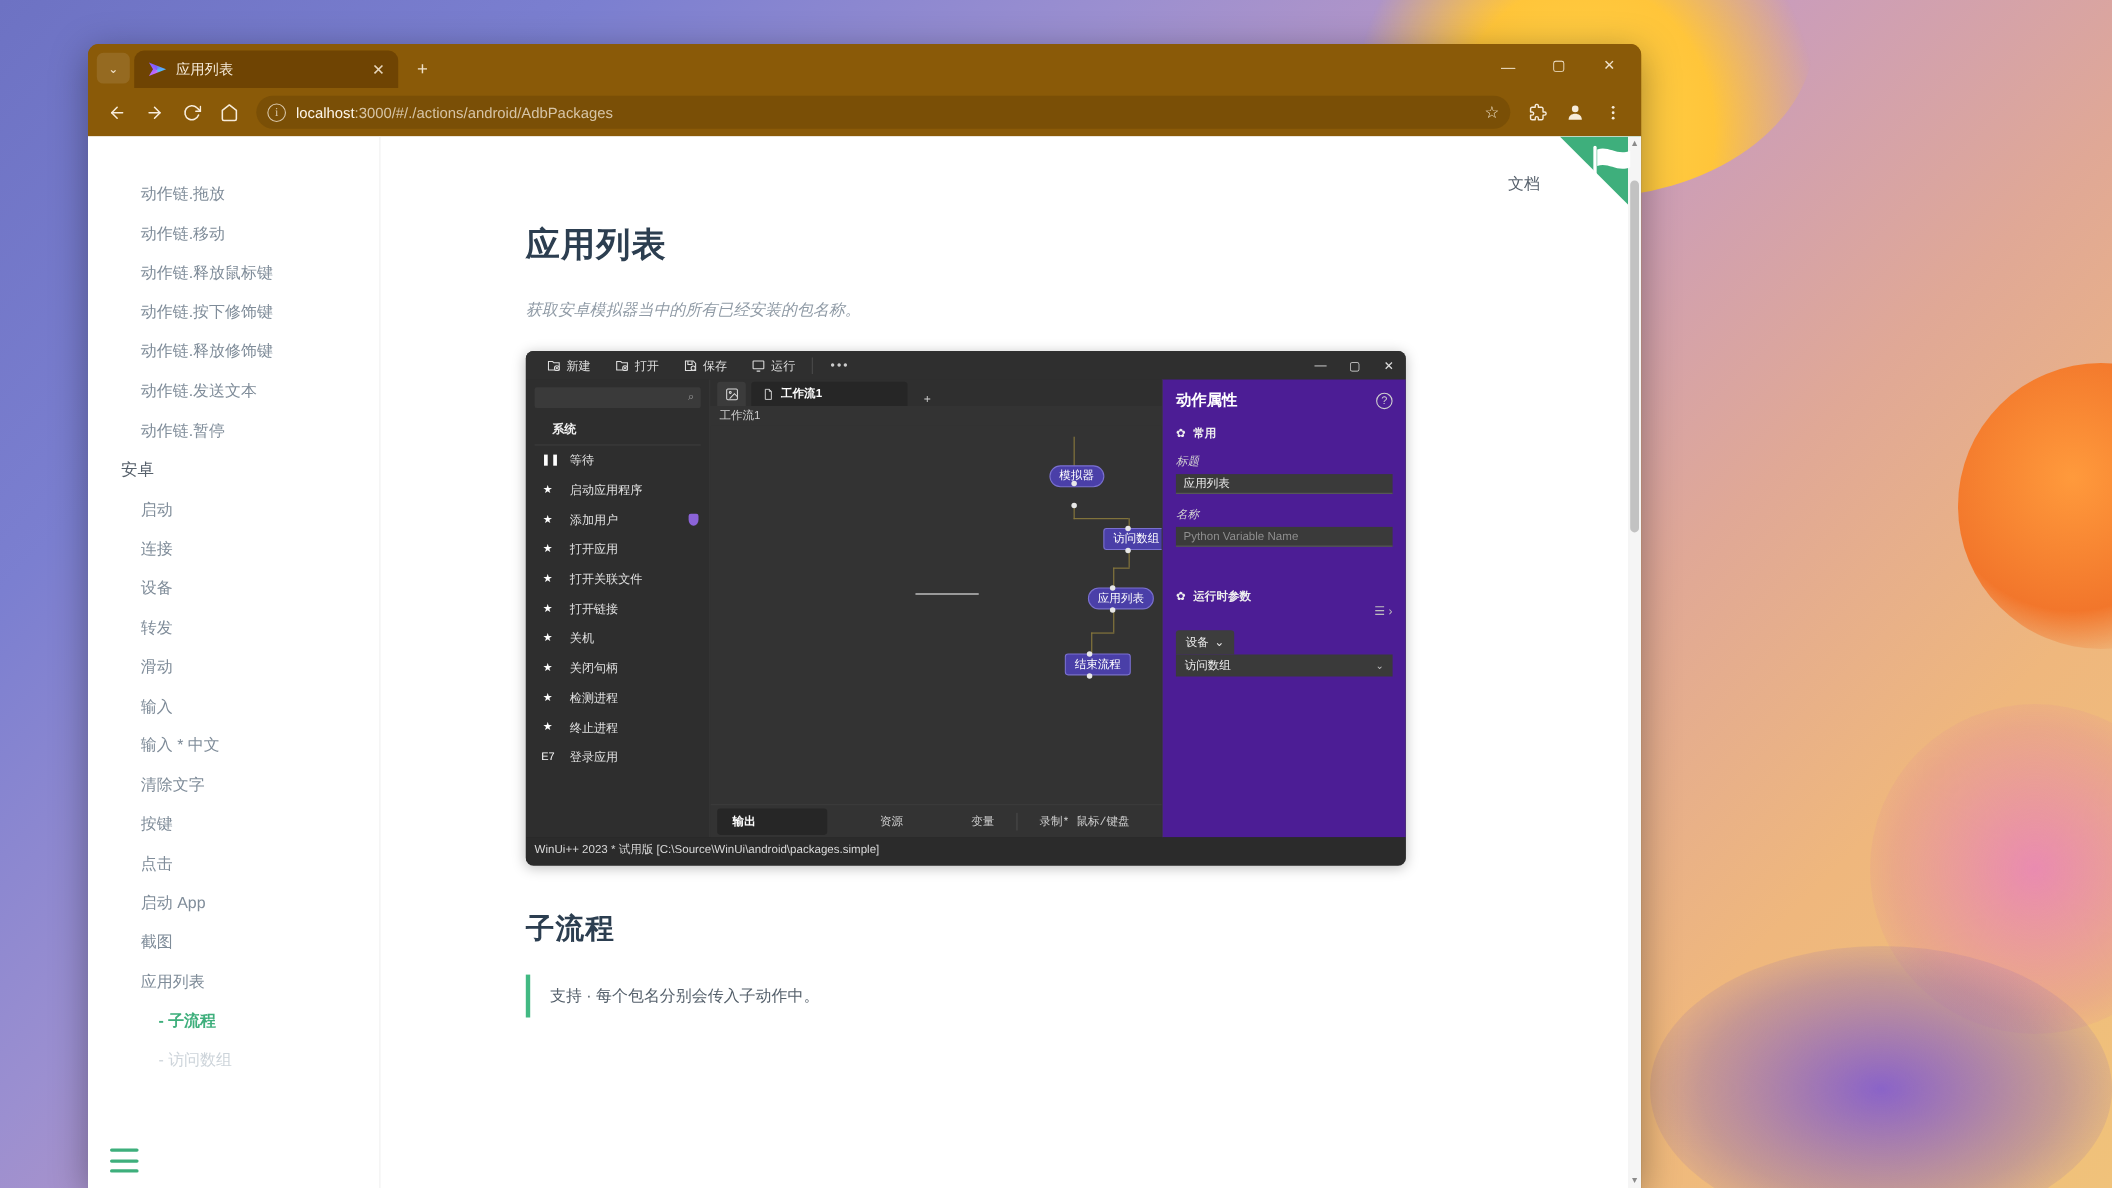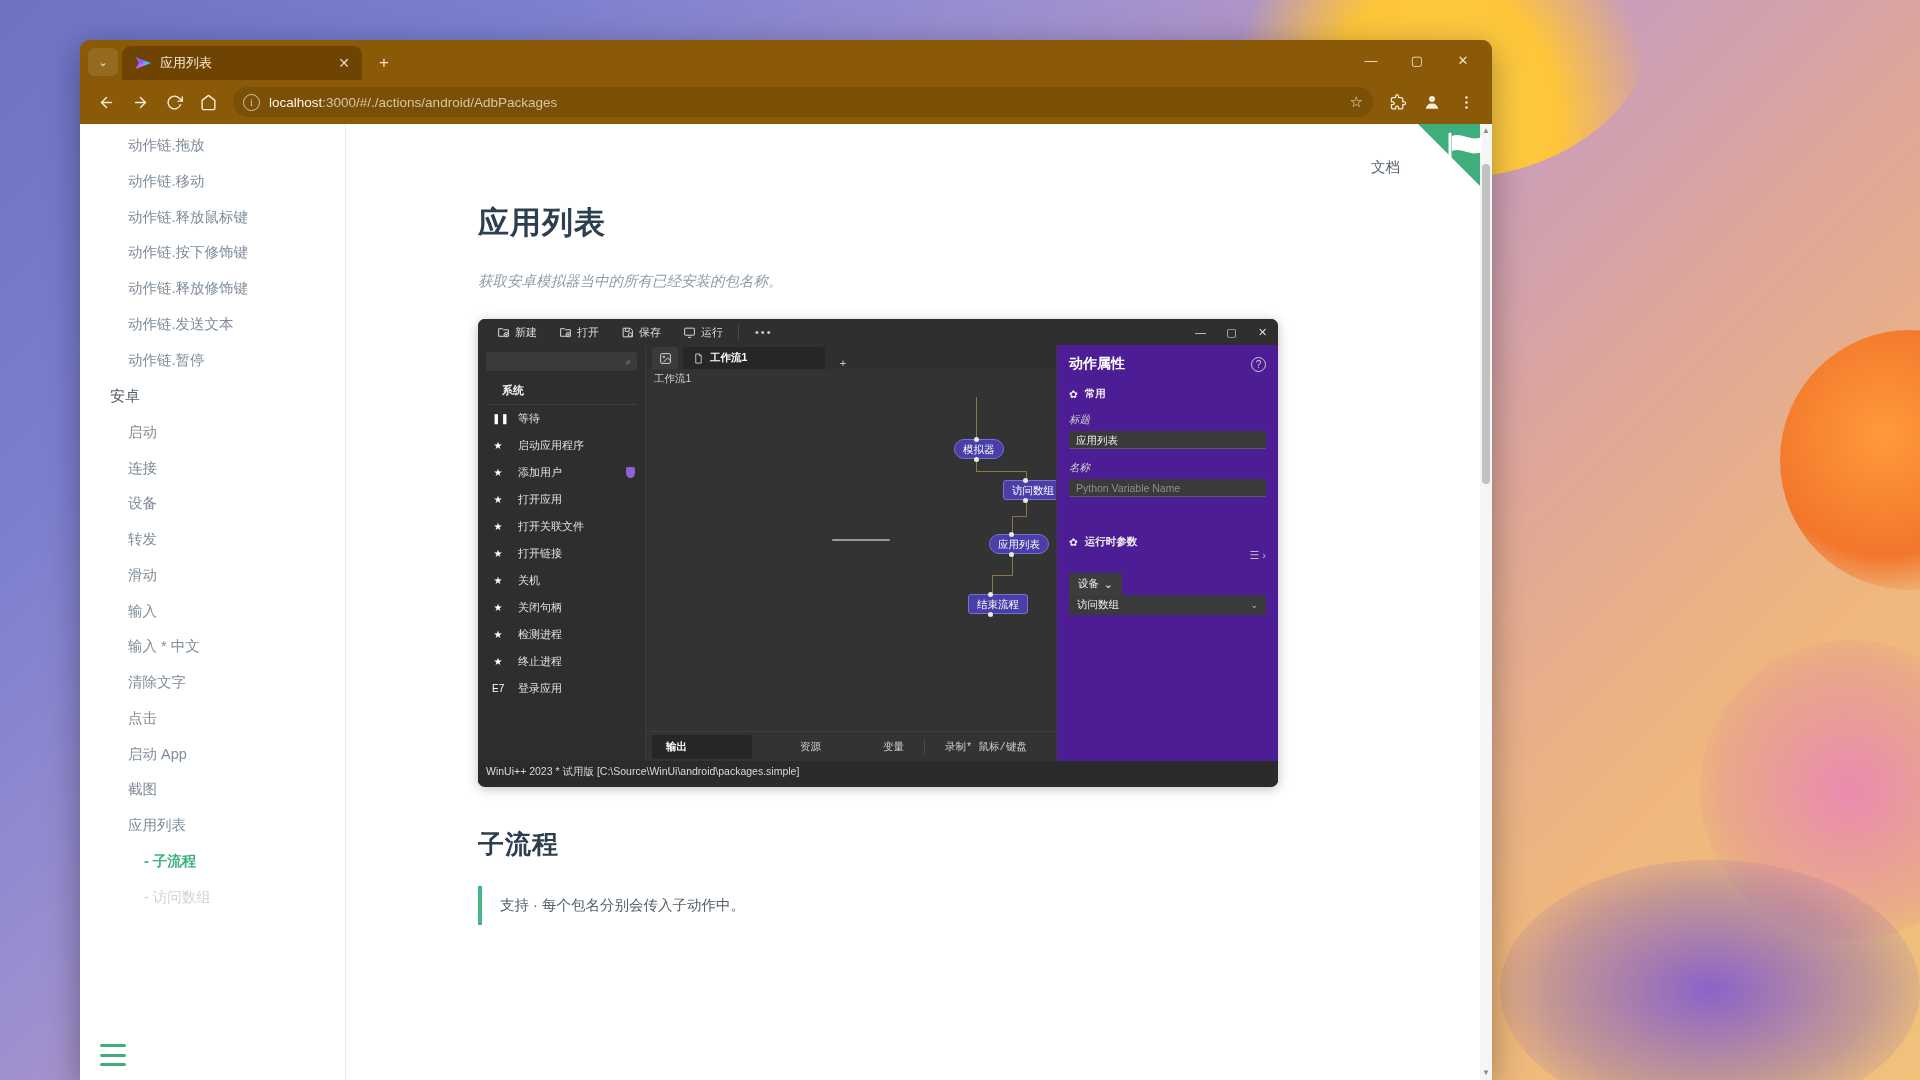--- a/index.html
+++ b/index.html
@@ -109,21 +109,21 @@
     position: absolute; left: 0; top: 84px; width: 1412px; height: 956px;
     background: #ffffff; display: flex;
   }
 
   
   #docs-sidebar {
     width: 266px; flex: 0 0 266px; height: 100%;
     background: #ffffff; position: relative; overflow: hidden;
     border-right: 1px solid #ececec;
   }
-  .nav-scroll { padding: 4px 0 0 0; }
+  .nav-scroll { padding: 4px 0 0 0; margin-top: 32px; }
   .nav-item {
     padding: 7px 0 7px 48px; font-size: 14.5px; color: #7f8c99;
     cursor: pointer; line-height: 1.5; white-space: nowrap;
   }
   .nav-item.group {
     padding-left: 30px; color: #56606b; font-size: 15px;
   }
   .nav-item.sub { padding-left: 64px; }
   .nav-item.active { color: #3eaf7c; font-weight: bold; }
   .nav-item.faded { color: #cdd4da; }
@@ -387,20 +387,21 @@
           <div class="nav-item">动作链.暂停</div>
           <div class="nav-item group">安卓</div>
           <div class="nav-item">启动</div>
           <div class="nav-item">连接</div>
           <div class="nav-item">设备</div>
           <div class="nav-item">转发</div>
           <div class="nav-item">滑动</div>
           <div class="nav-item">输入</div>
           <div class="nav-item">输入 * 中文</div>
           <div class="nav-item">清除文字</div>
+          <div class="nav-item">按键</div>
           <div class="nav-item">点击</div>
           <div class="nav-item">启动 App</div>
           <div class="nav-item">截图</div>
           <div class="nav-item">应用列表</div>
           <div class="nav-item sub active">- 子流程</div>
           <div class="nav-item sub faded">- 访问数组</div>
         </div>
       <div class="sidebar-toggle">
         <span></span>
           <span></span>
@@ -546,21 +547,21 @@
                 <div class="wu-link" style="left:330px;top:73px;width:1px;height:12px;"></div>
                 <div class="wu-link" style="left:330px;top:84px;width:50px;height:1px;"></div>
                 <div class="wu-link" style="left:380px;top:84px;width:1px;height:10px;"></div>
                 <div class="wu-link" style="left:380px;top:114px;width:1px;height:15px;"></div>
                 <div class="wu-link" style="left:366px;top:129px;width:15px;height:1px;"></div>
                 <div class="wu-link" style="left:366px;top:129px;width:1px;height:19px;"></div>
                 <div class="wu-link" style="left:366px;top:168px;width:1px;height:20px;"></div>
                 <div class="wu-link" style="left:346px;top:188px;width:21px;height:1px;"></div>
                 <div class="wu-link" style="left:346px;top:188px;width:1px;height:20px;"></div>
                 <div id="wu-nodes">
-                    <div class="wu-node round" style="left: 308px; top: 52px;">模拟器</div>
+                    <div class="wu-node round" style="left: 308px; top: 36px; font-family: Liberation Serif, serif;">模拟器</div>
                     <div class="wu-port" style="left: 328px; top: 50px;"></div>
                     <div class="wu-port" style="left: 328px; top: 70px;"></div>
                     <div class="wu-node rect" style="left: 357px; top: 93px;">访问数组</div>
                     <div class="wu-port" style="left: 377px; top: 91px;"></div>
                     <div class="wu-port" style="left: 377px; top: 111px;"></div>
                     <div class="wu-node round" style="left: 343px; top: 147px;">应用列表</div>
                     <div class="wu-port" style="left: 363px; top: 145px;"></div>
                     <div class="wu-port" style="left: 363px; top: 165px;"></div>
                     <div class="wu-node rect" style="left: 322px; top: 207px;">结束流程</div>
                     <div class="wu-port" style="left: 342px; top: 205px;"></div>

